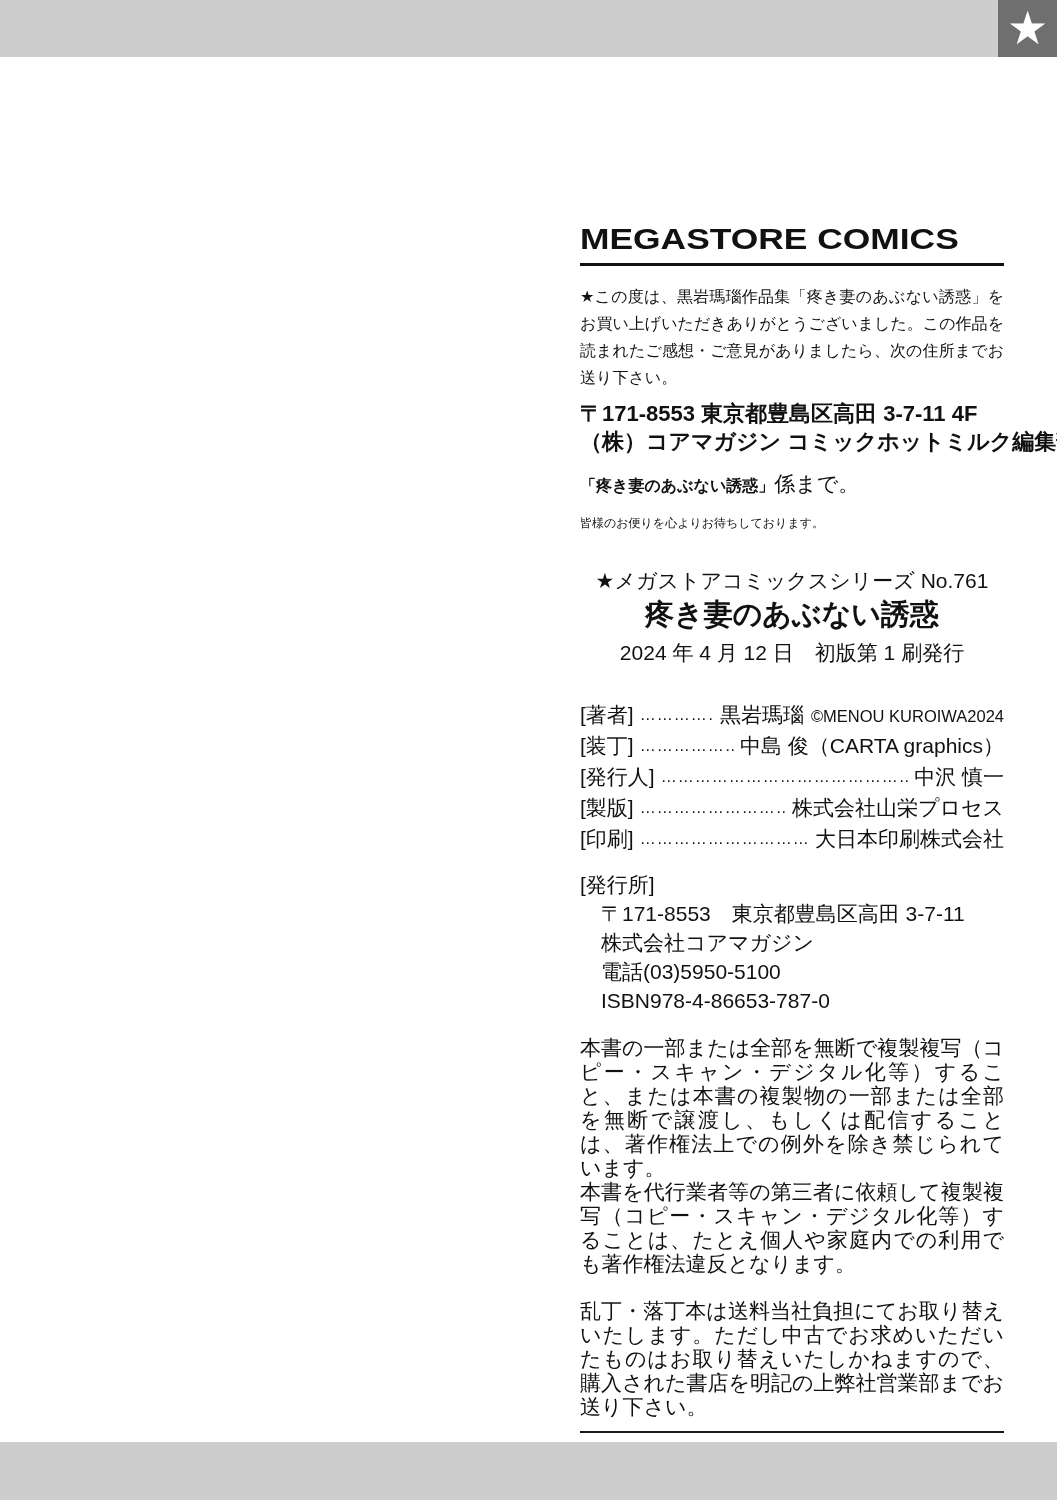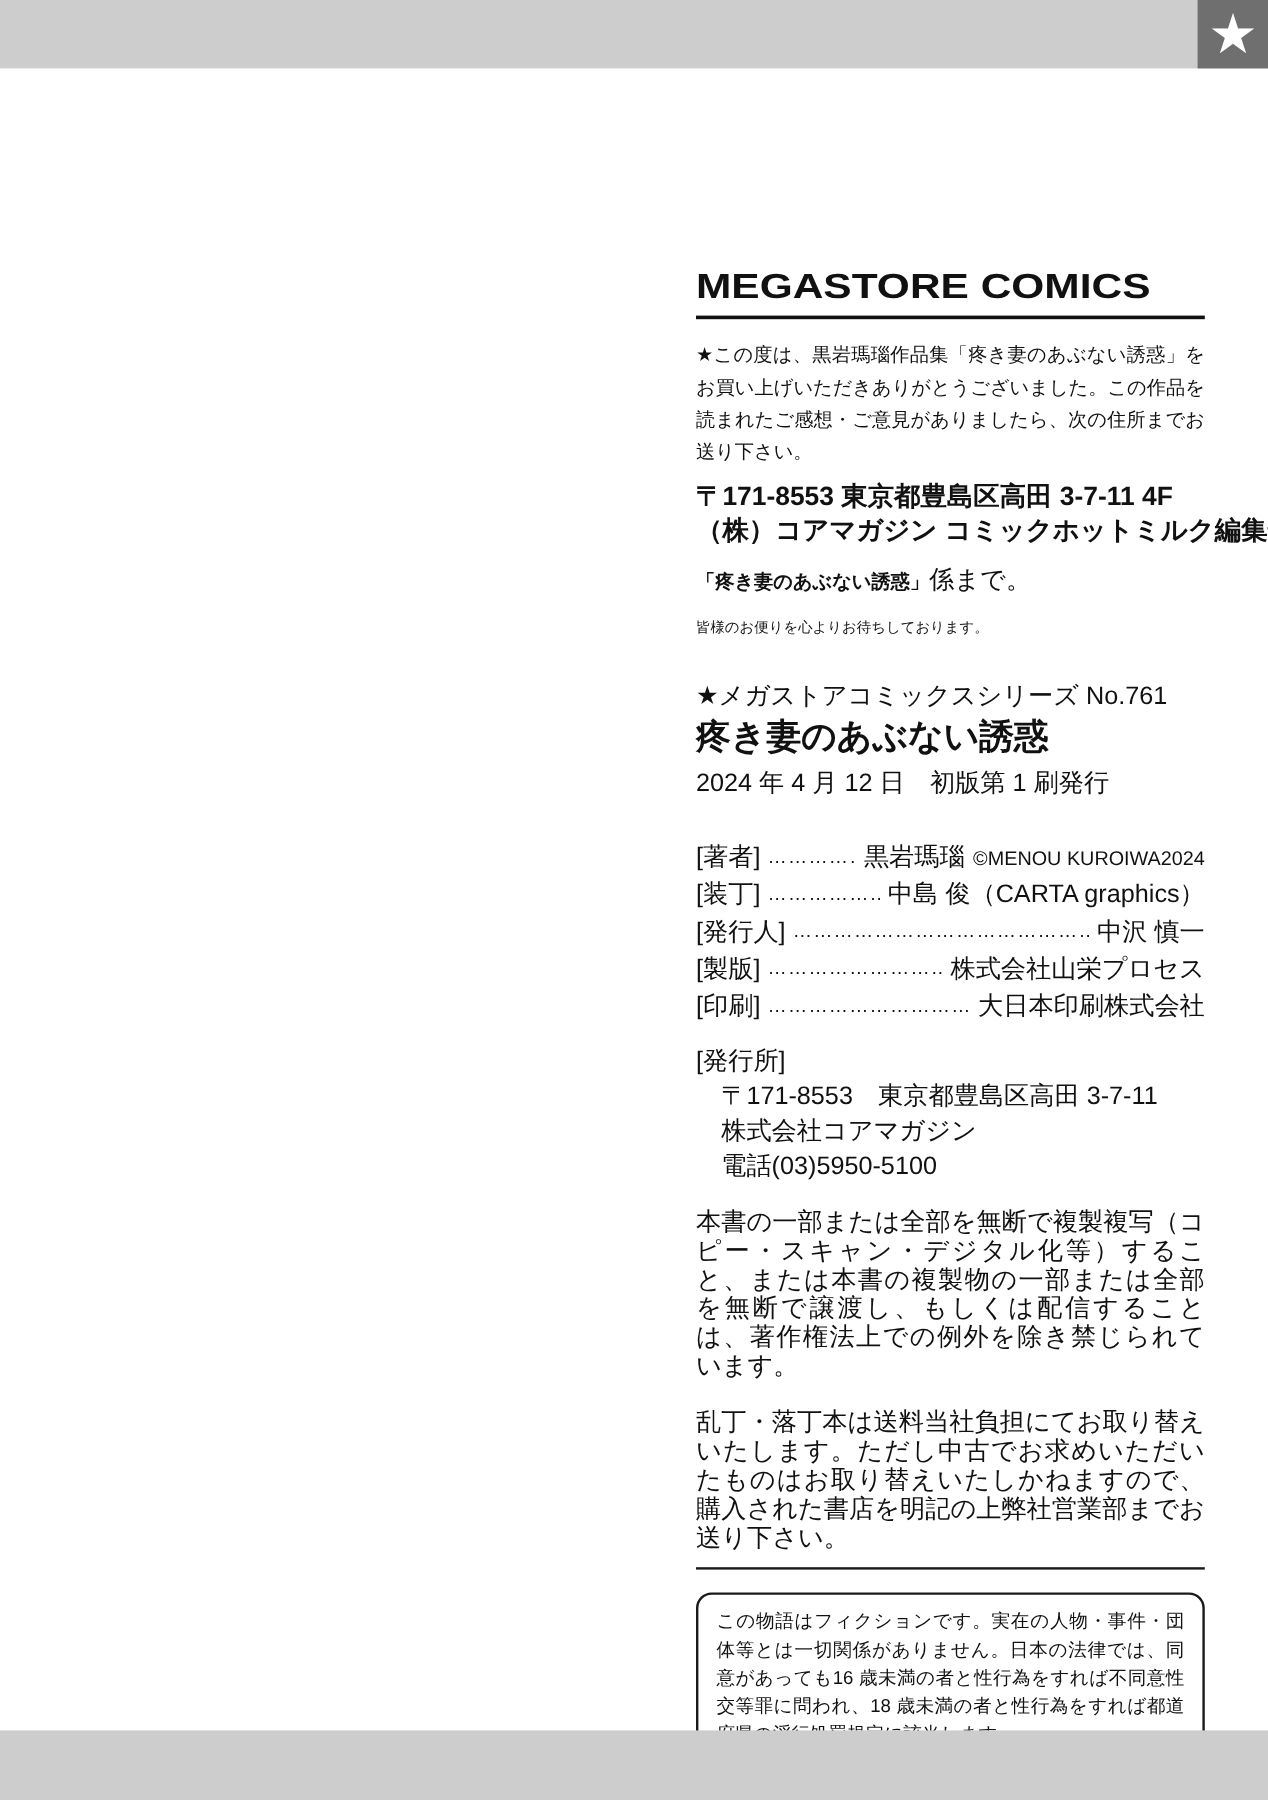--- a/index.html
+++ b/index.html
@@ -37,21 +37,21 @@
   }
 
   .addr { margin-top: 9px; }
   .addr-line { font-weight: bold; font-size: 22px; line-height: 28px; white-space: nowrap; }
 
   .attention { margin-top: 13px; font-size: 21px; line-height: 30px; }
   .attention-bold { font-weight: bold; font-size: 16px; }
 
   .closing { margin-top: 9px; font-size: 12px; line-height: 27px; }
 
-  .edition { margin-top: 31px; }
+  .edition { margin-top: 31px; text-align: center; }
   .series { font-size: 21px; line-height: 26px; }
   .book-title { margin-top: 3px; font-size: 29px; font-weight: bold; line-height: 35px; }
   .pub-date { margin-top: 7px; font-size: 21px; line-height: 27px; }
 
   .credits { margin-top: 33px; }
   .credit-row {
     display: flex; align-items: baseline;
     font-size: 21px; line-height: 31px; height: 31px;
   }
   .credit-label { flex: none; }
@@ -141,23 +141,25 @@
         <span class="leader">…………………………………………………………………………………………</span>
         <span class="credit-value">大日本印刷株式会社</span>
       </div>
     </div>
 
     <div class="publisher">
       <div class="pub-heading">[発行所]</div>
       <div class="pub-line">〒171-8553　東京都豊島区高田 3-7-11</div>
       <div class="pub-line">株式会社コアマガジン</div>
       <div class="pub-line">電話(03)5950-5100</div>
+      <div class="pub-line">ISBN978-4-86653-787-0</div>
     </div>
 
     <p class="legal legal-first">本書の一部または全部を無断で複製複写（コピー・スキャン・デジタル化等）すること、または本書の複製物の一部または全部を無断で譲渡し、もしくは配信することは、著作権法上での例外を除き禁じられています。</p>
+    <p class="legal">本書を代行業者等の第三者に依頼して複製複写（コピー・スキャン・デジタル化等）することは、たとえ個人や家庭内での利用でも著作権法違反となります。</p>
     <p class="legal returns">乱丁・落丁本は送料当社負担にてお取り替えいたします。ただし中古でお求めいただいたものはお取り替えいたしかねますので、購入された書店を明記の上弊社営業部までお送り下さい。</p>
 
     <div class="bottom-rule"></div>
 
     <div class="disclaimer-box">
       <p>この物語はフィクションです。実在の人物・事件・団体等とは一切関係がありません。日本の法律では、同意があっても16 歳未満の者と性行為をすれば不同意性交等罪に問われ、18 歳未満の者と性行為をすれば都道府県の淫行処罰規定に該当します。</p>
     </div>
 
   </div>
 

